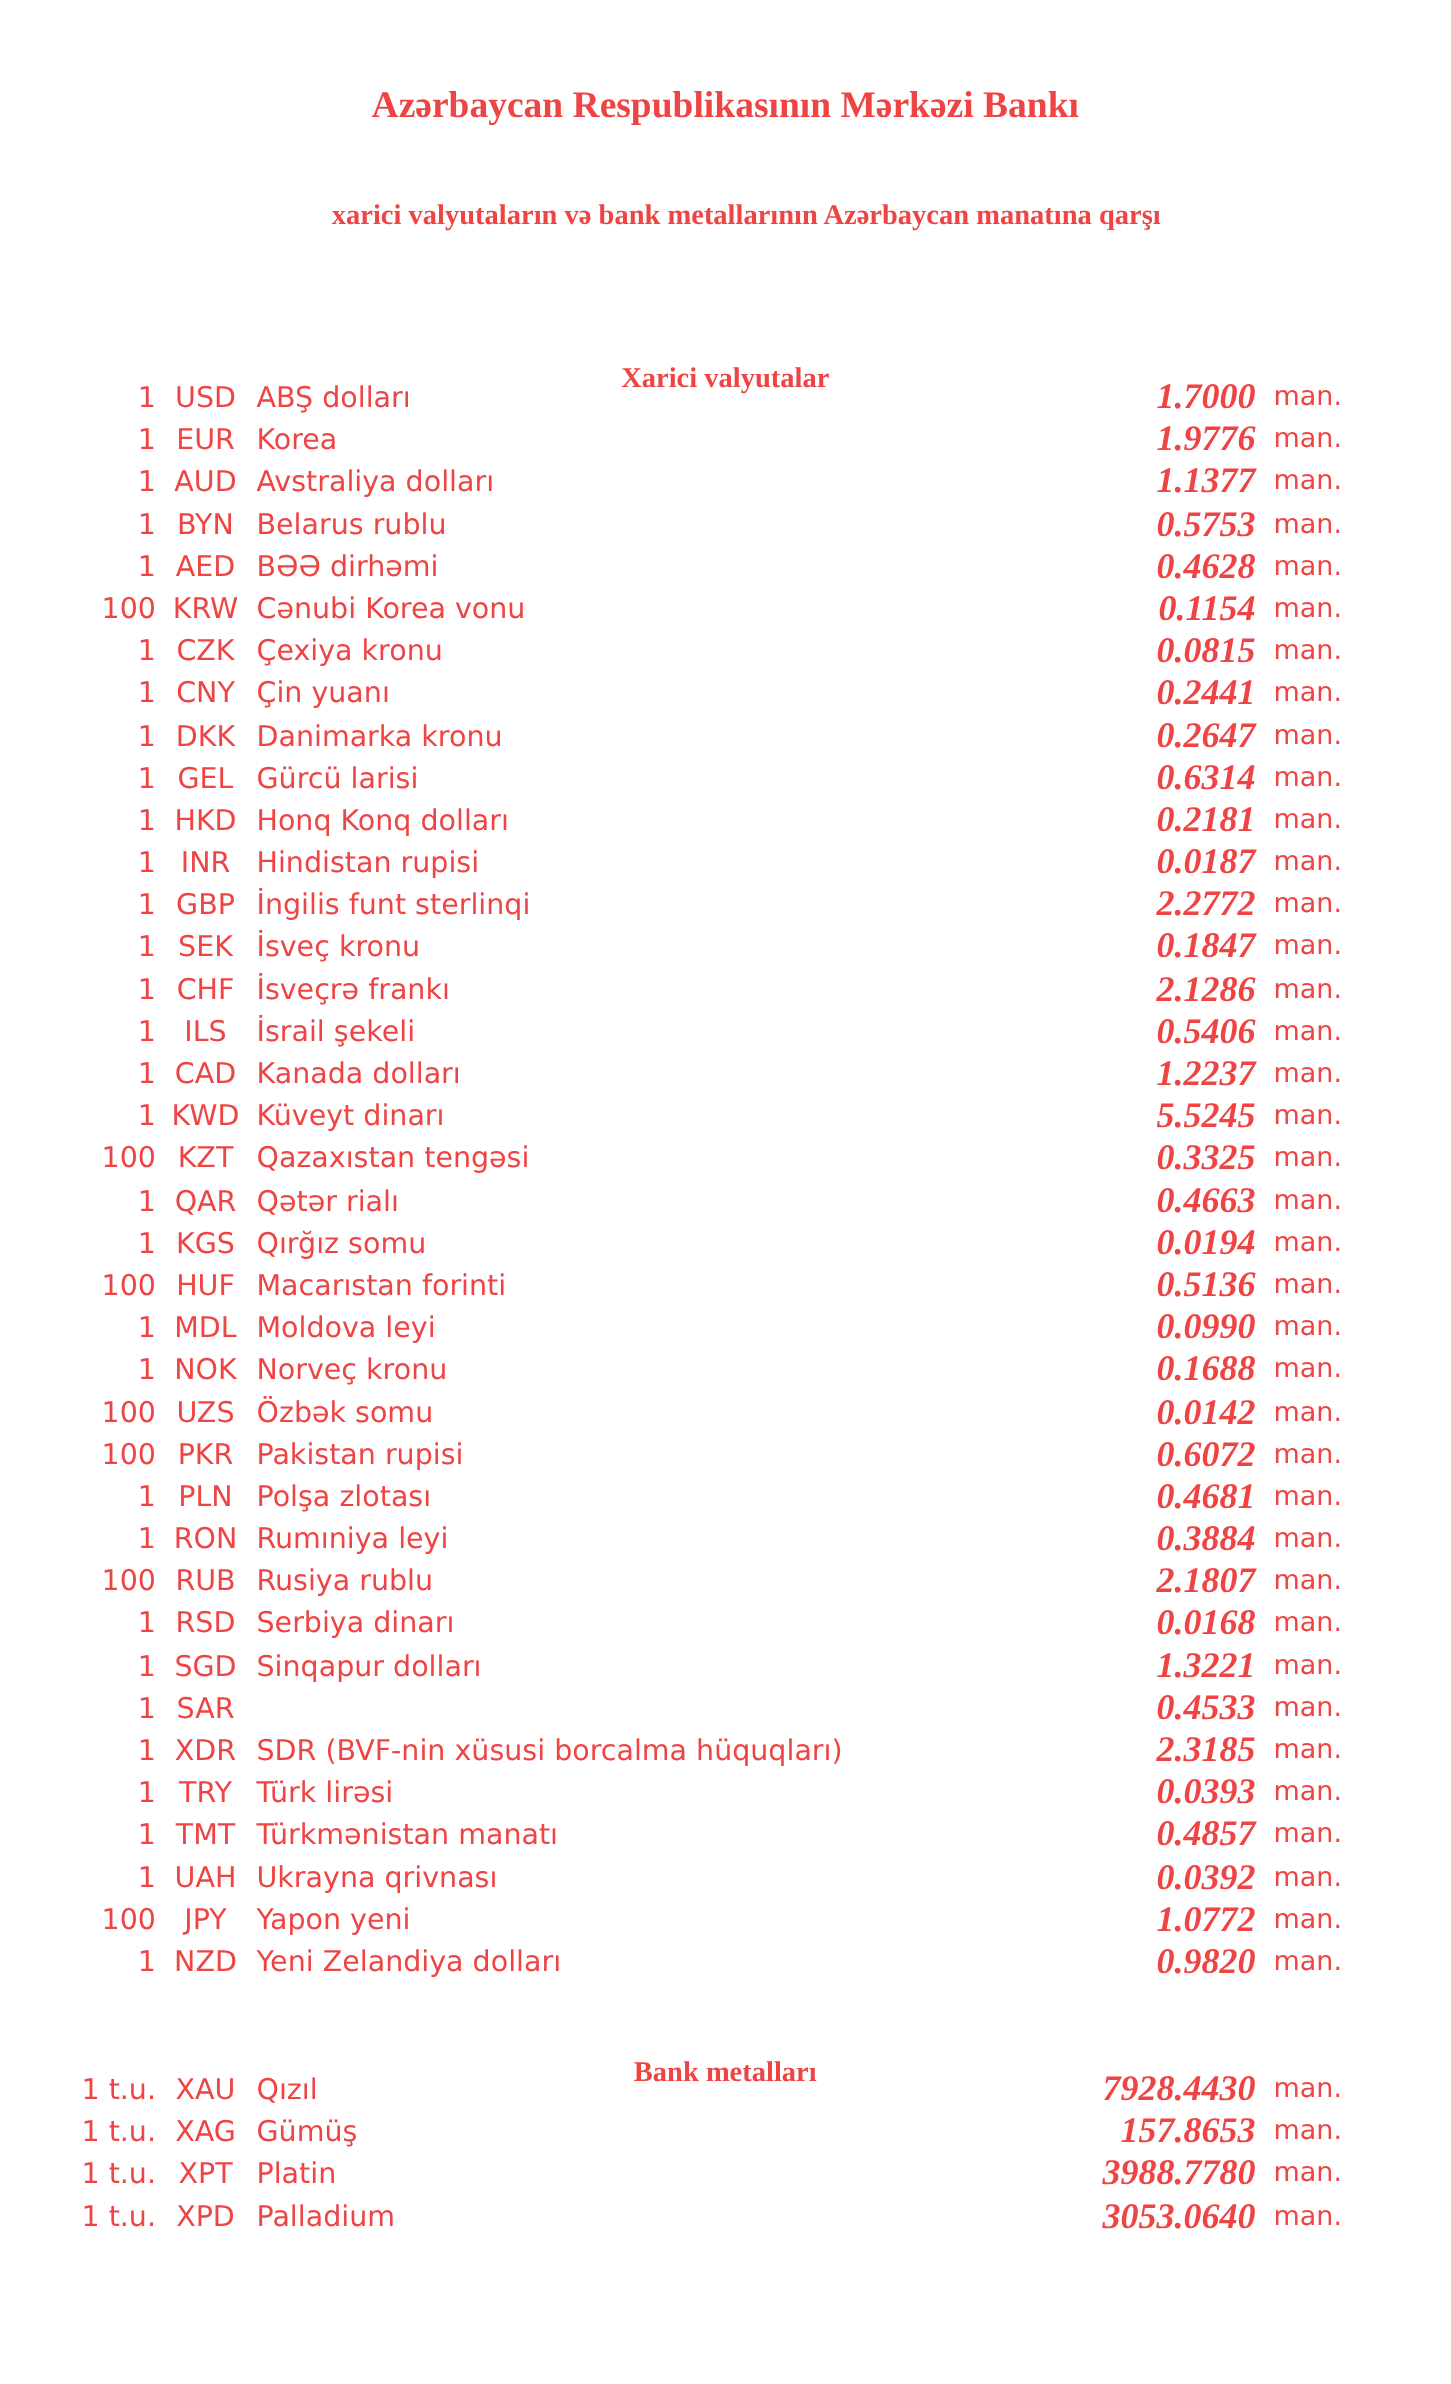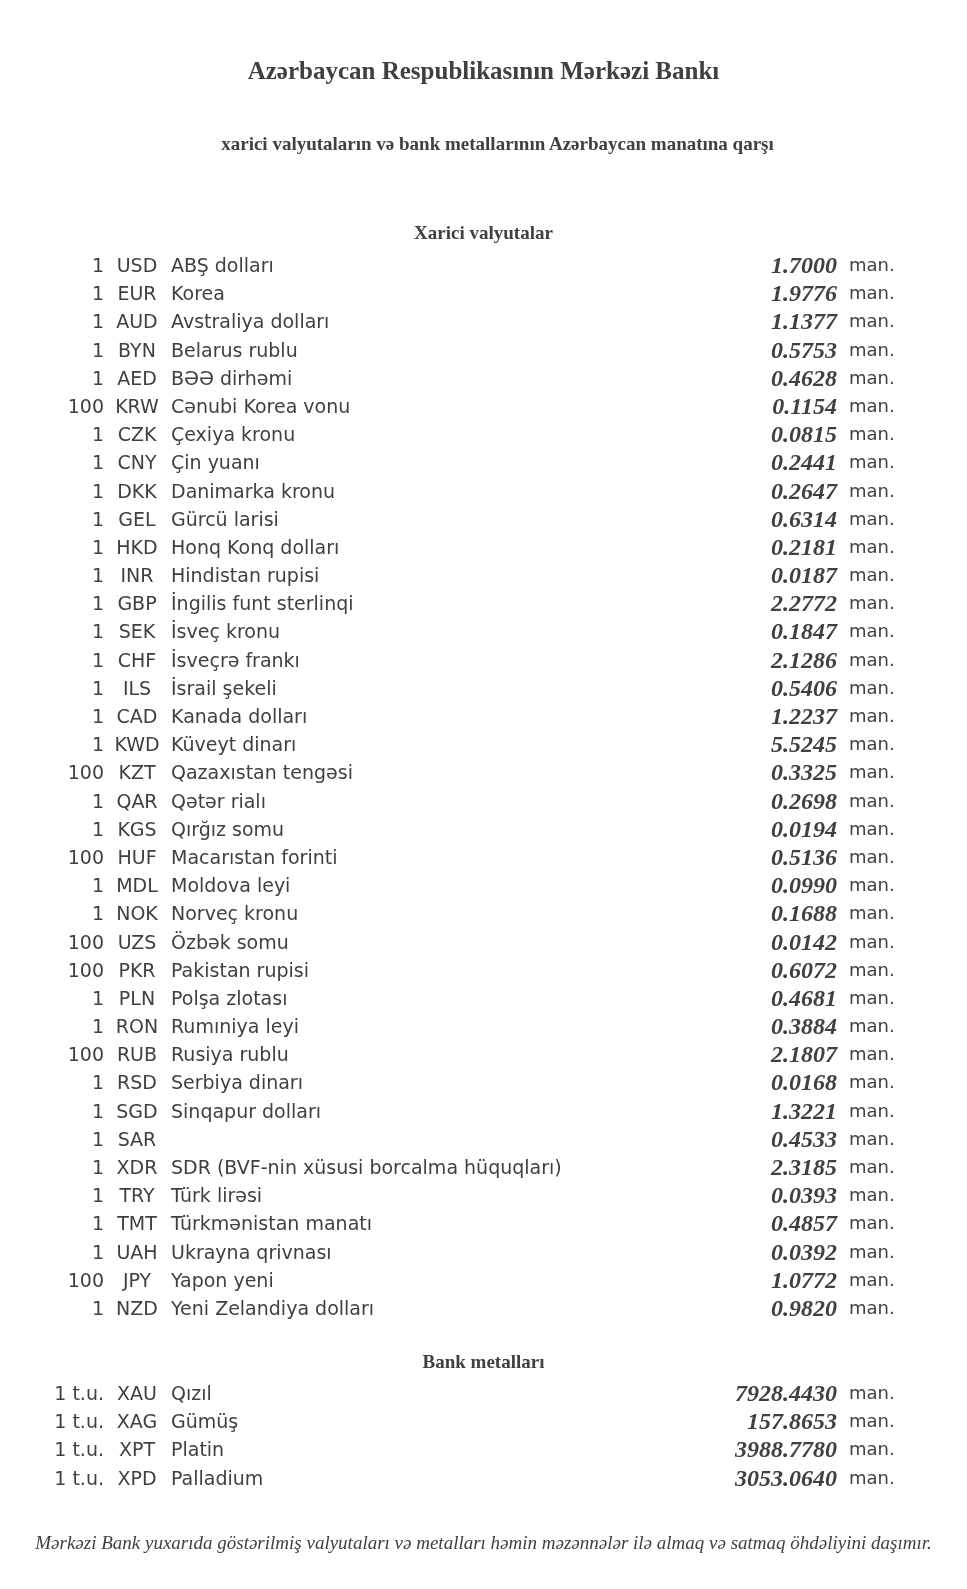--- a/index.html
+++ b/index.html
@@ -5,21 +5,21 @@
   html, body {
     margin: 0;
     padding: 0;
     background: #ffffff;
   }
   .page {
     position: relative;
     width: 967px;
     height: 1589px;
     background: #ffffff;
-    color: #404040;
+    color: #ef4444;
     overflow: hidden;
     font-family: "DejaVu Sans", sans-serif;
   }
   .centered {
     position: absolute;
     left: 0;
     width: 967px;
     text-align: center;
   }
   .doc-title {
@@ -42,20 +42,21 @@
     font-weight: bold;
     font-size: 19px;
     line-height: 24px;
     margin-left: 14px;
   }
   .section-title {
     font-family: "Liberation Serif", serif;
     font-weight: bold;
     font-size: 19px;
     line-height: 24px;
+    margin-top: 20px;
   }
   .fx-title { top: 221px; }
   .metals-title { top: 1350px; }
   .rate-table {
     position: absolute;
     left: 0;
     width: 967px;
   }
   .fx-table { top: 251px; }
   .metals-table { top: 1379px; }
@@ -267,21 +268,21 @@
     <span class="code">KZT</span>
     <span class="name">Qazaxıstan tengəsi</span>
     <span class="rate">0.3325</span>
     <span class="unit">man.</span>
   </div>
 
   <div class="row">
     <span class="qty">1</span>
     <span class="code">QAR</span>
     <span class="name">Qətər rialı</span>
-    <span class="rate">0.2698</span>
+    <span class="rate">0.4663</span>
     <span class="unit">man.</span>
   </div>
 
   <div class="row">
     <span class="qty">1</span>
     <span class="code">KGS</span>
     <span class="name">Qırğız somu</span>
     <span class="rate">0.0194</span>
     <span class="unit">man.</span>
   </div>
@@ -451,15 +452,14 @@
 
   <div class="row">
     <span class="qty">1 t.u.</span>
     <span class="code">XPD</span>
     <span class="name">Palladium</span>
     <span class="rate">3053.0640</span>
     <span class="unit">man.</span>
   </div>
 </div>
 
-  <div class="centered footnote">Mərkəzi Bank yuxarıda göstərilmiş valyutaları və metalları həmin məzənnələr ilə almaq və satmaq öhdəliyini daşımır.</div>
 
 </div>
 
 </body></html>

